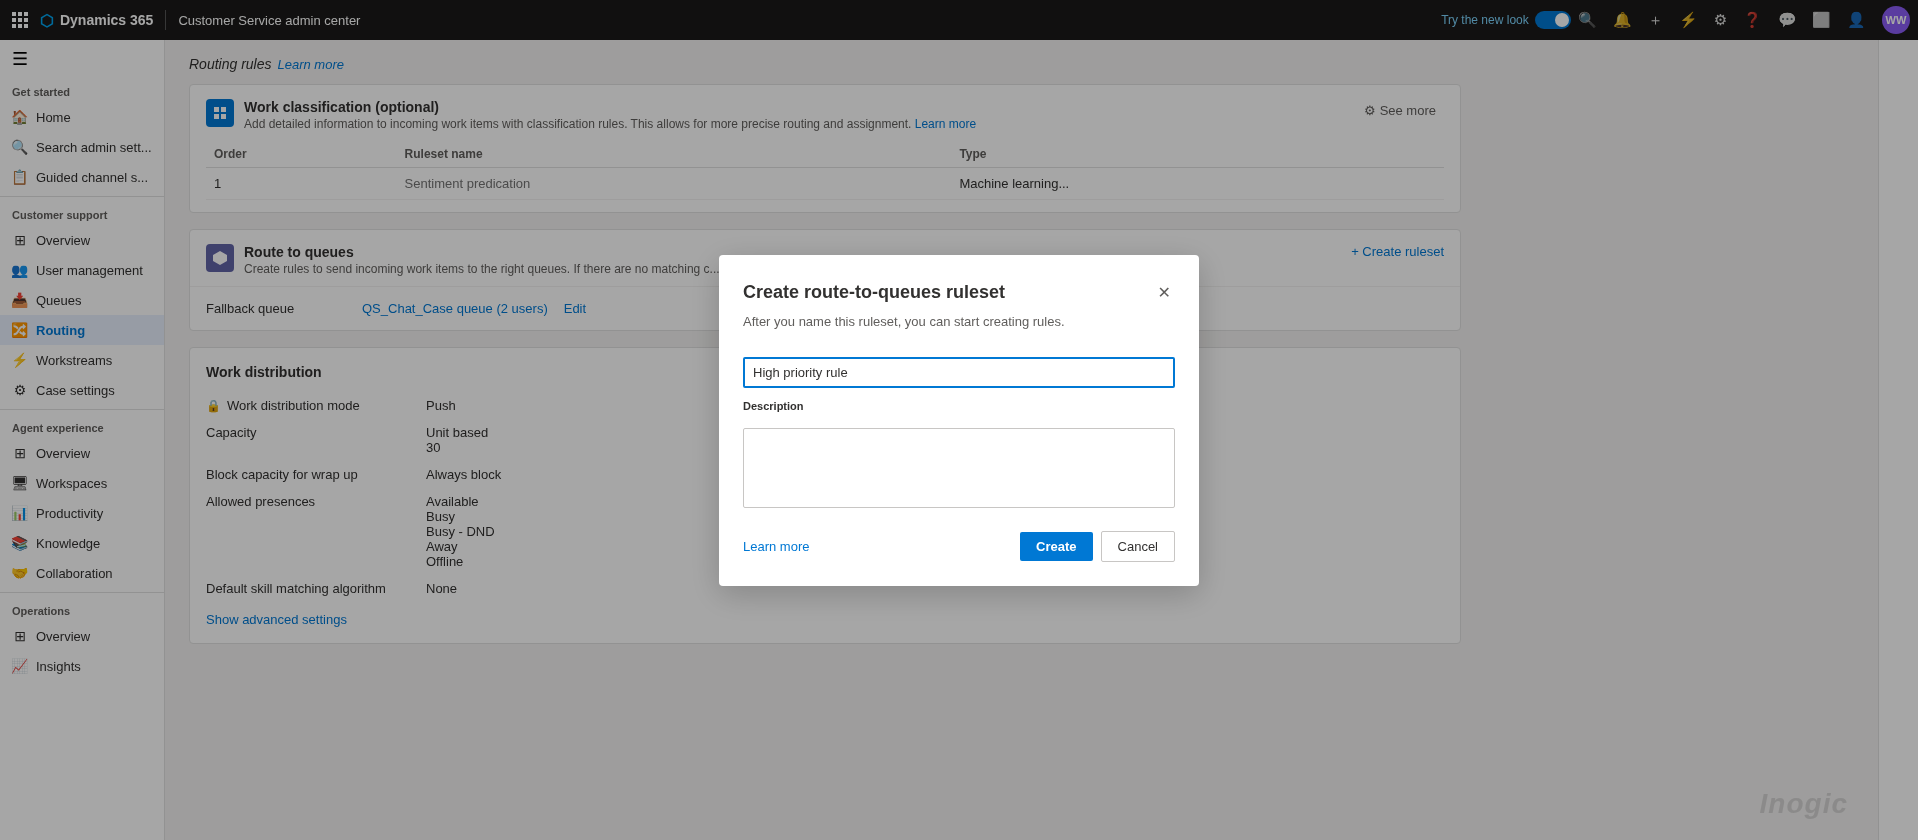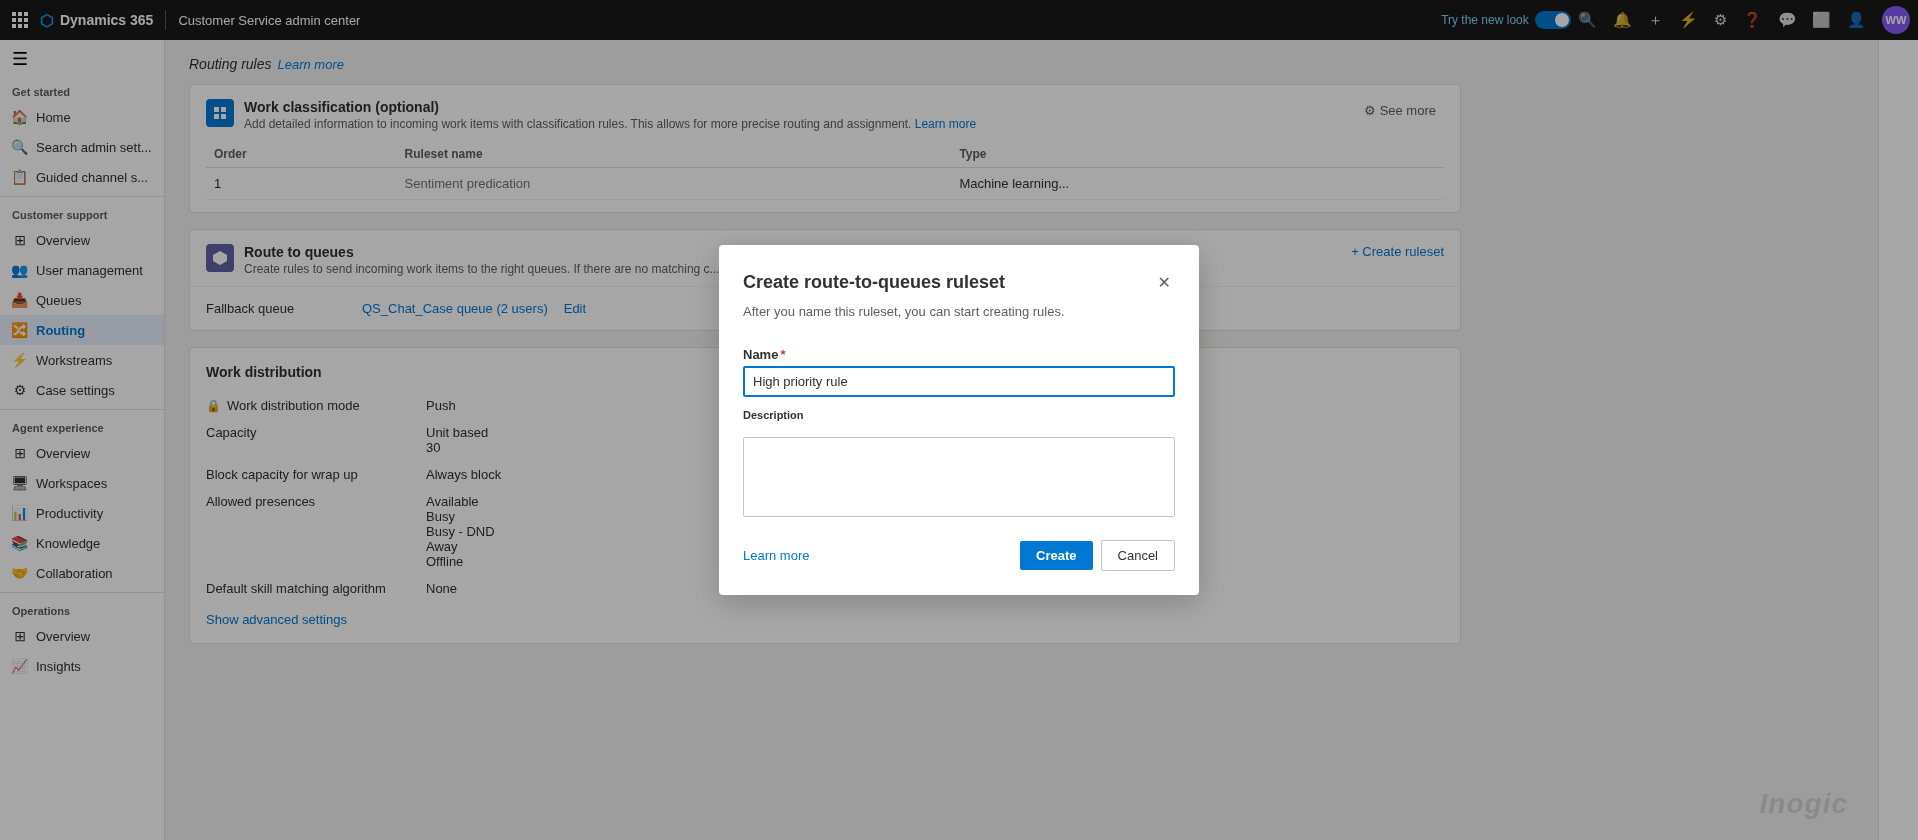--- a/index.html
+++ b/index.html
@@ -367,23 +367,20 @@
   <div class="right-panel"></div>
 </div>
 
 <div class="modal-overlay">
   <div class="modal">
     <div class="modal-header">
       <div class="modal-title">Create route-to-queues ruleset</div>
       <button class="modal-close">✕</button>
     </div>
     <div class="modal-subtitle">After you name this ruleset, you can start creating rules.</div>
-    <div class="modal-field-label">
-      <span>Name</span><span class="required">*</span>
-    </div>
     <input type="text" class="modal-input" value="High priority rule" style="">
     <div class="modal-desc-label">Description</div>
     <textarea class="modal-textarea" style=""></textarea>
     <div class="modal-footer">
       <a href="#" class="modal-learn-more">Learn more</a>
       <button class="btn-create">Create</button>
       <button class="btn-cancel">Cancel</button>
     </div>
   </div>
 </div>

